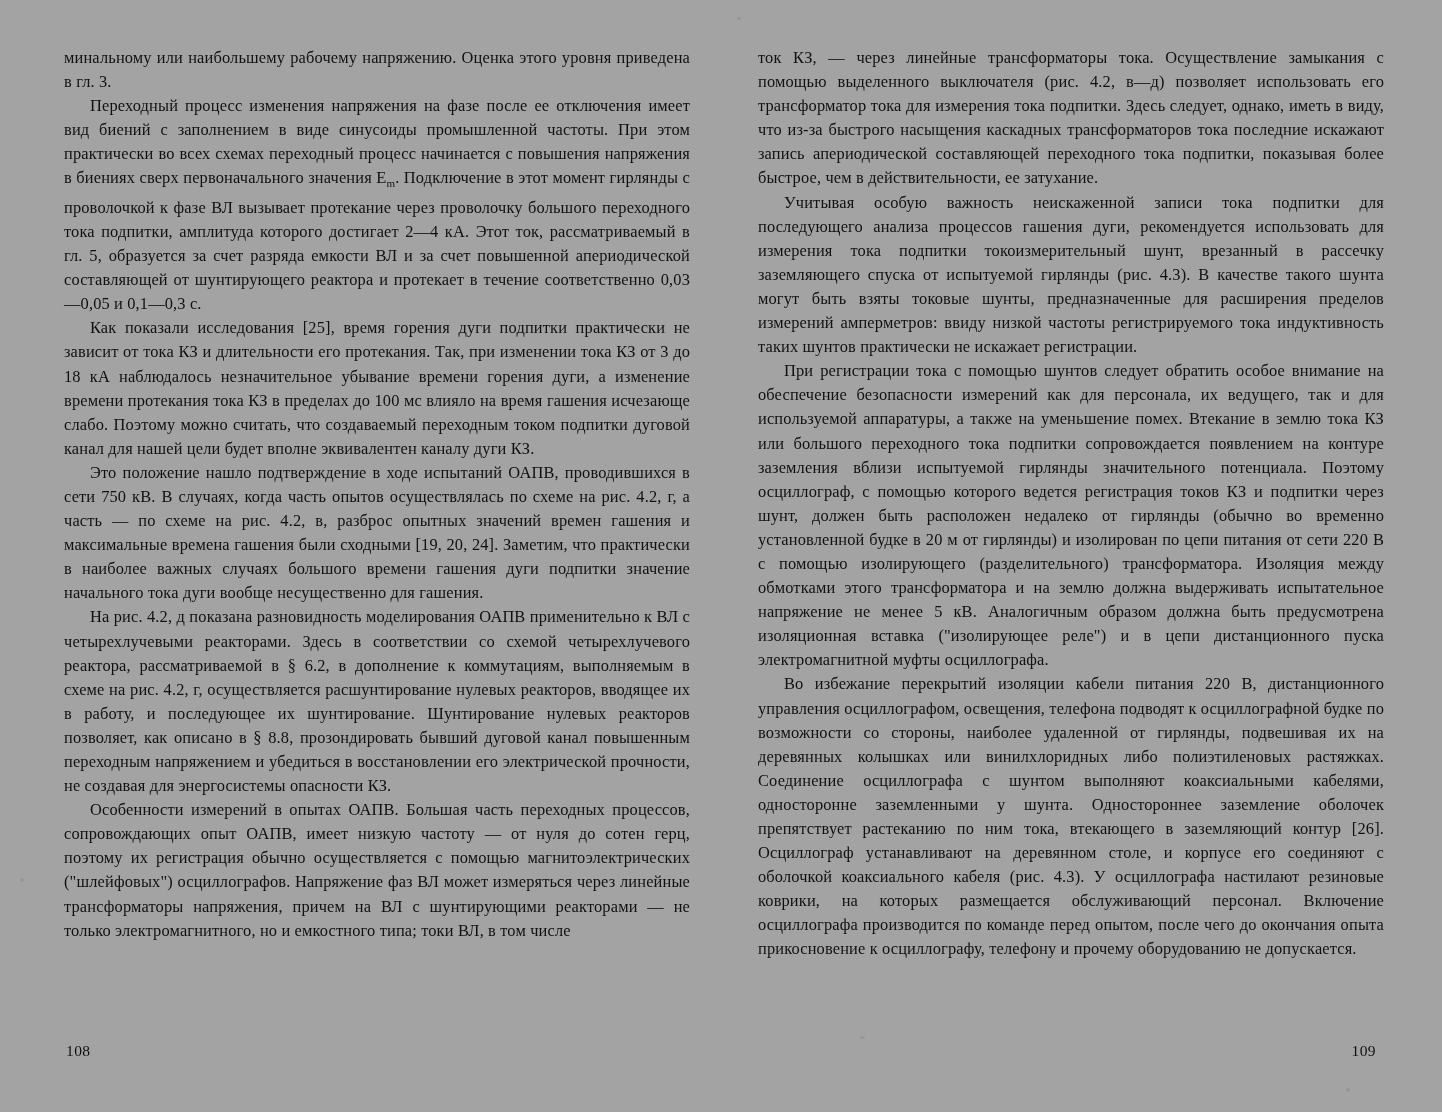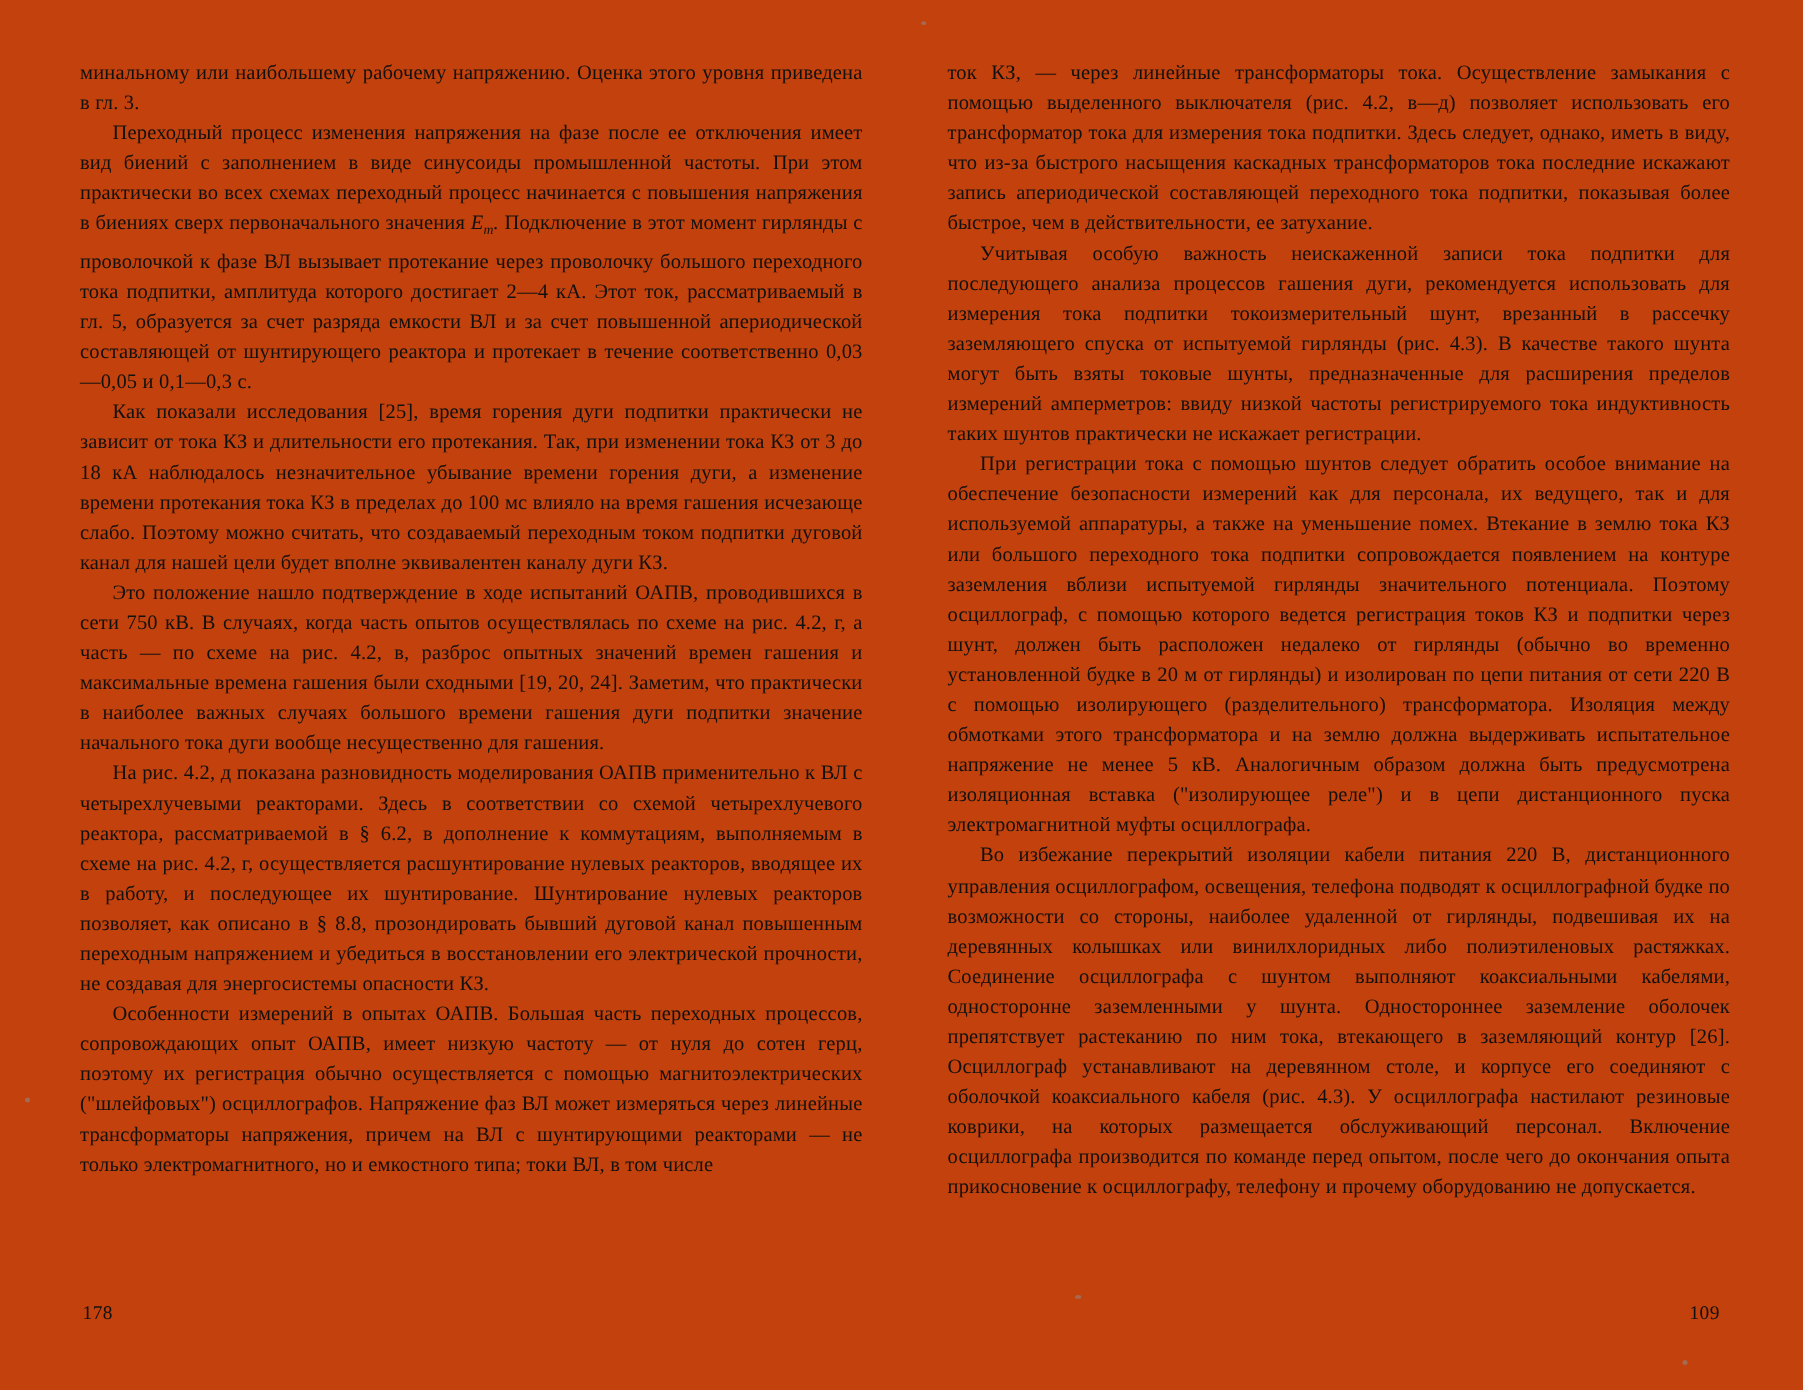--- a/index.html
+++ b/index.html
@@ -11,21 +11,21 @@
     width: 1442px;
     height: 1112px;
     font-family: "Liberation Serif", serif;
     color: #111111;
     position: relative;
     overflow: hidden;
   }
   .page {
     position: absolute;
     inset: 0;
-    background: #c2410c;
+    background: #a3a3a3;
   }
   .columns {
     position: absolute;
     top: 46px;
     left: 64px;
     width: 1320px;
     display: flex;
     gap: 68px;
   }
   .column {
@@ -40,21 +40,20 @@
     hyphens: manual;
     letter-spacing: 0.15px;
   }
   p.noindent {
     text-indent: 0;
   }
   .bold {
     font-weight: normal;
   }
   .var {
-    font-style: italic;
   }
   .var sub {
     font-size: 11px;
   }
   .folio {
     position: absolute;
     bottom: 52px;
     font-size: 15.5px;
     letter-spacing: 0.4px;
   }
@@ -95,16 +94,16 @@
 
     <div class="column">
       <p class="noindent">ток КЗ, — через линейные трансформаторы тока. Осуществление замыкания с помощью выделенного выключателя (рис. 4.2, в—д) позволяет использовать его трансформатор тока для измерения тока подпитки. Здесь следует, однако, иметь в виду, что из-за быстрого насыщения каскадных трансформаторов тока последние искажают запись апериодической составляющей переходного тока подпитки, показывая более быстрое, чем в действительности, ее затухание.</p>
       <p>Учитывая особую важность неискаженной записи тока подпитки для последующего анализа процессов гашения дуги, рекомендуется использовать для измерения тока подпитки токоизмерительный шунт, врезанный в рассечку заземляющего спуска от испытуемой гирлянды (рис. 4.3). В качестве такого шунта могут быть взяты токовые шунты, предназначенные для расширения пределов измерений амперметров: ввиду низкой частоты регистрируемого тока индуктивность таких шунтов практически не искажает регистрации.</p>
       <p>При регистрации тока с помощью шунтов следует обратить особое внимание на обеспечение безопасности измерений как для персонала, их ведущего, так и для используемой аппаратуры,  а также на уменьшение помех. Втекание в землю тока КЗ или большого переходного тока подпитки сопровождается появлением на контуре заземления вблизи испытуемой гирлянды значительного потенциала. Поэтому осциллограф, с помощью которого ведется регистрация токов КЗ и подпитки через шунт, должен быть расположен недалеко от гирлянды (обычно во временно установленной будке в 20 м от гирлянды) и изолирован по цепи питания от сети 220 В с помощью изолирующего  (разделительного) трансформатора. Изоляция между обмотками этого трансформатора и на землю должна выдерживать испытательное напряжение не менее 5 кВ. Аналогичным образом должна быть предусмотрена изоляционная вставка ("изолирующее реле") и в цепи дистанционного пуска электромагнитной муфты осциллографа.</p>
       <p>Во избежание перекрытий изоляции кабели питания 220 В, дистанционного управления осциллографом, освещения, телефона подводят к осциллографной будке по возможности со стороны, наиболее удаленной от гирлянды, подвешивая их на деревянных колышках или винилхлоридных либо полиэтиленовых растяжках. Соединение осциллографа с шунтом выполняют коаксиальными кабелями, односторонне заземленными у шунта. Одностороннее заземление оболочек препятствует растеканию по ним тока, втекающего в заземляющий контур [26]. Осциллограф устанавливают на деревянном столе, и корпусе его соединяют с оболочкой коаксиального кабеля (рис. 4.3). У осциллографа настилают резиновые коврики, на которых размещается обслуживающий персонал. Включение осциллографа производится по команде перед опытом, после чего до окончания опыта прикосновение к осциллографу, телефону и прочему оборудованию не допускается.</p>
     </div>
 
   </div>
 
-  <div class="folio folio-left">178</div>
+  <div class="folio folio-left">108</div>
   <div class="folio folio-right">109</div>
 
 </div>
 
 </body></html>

